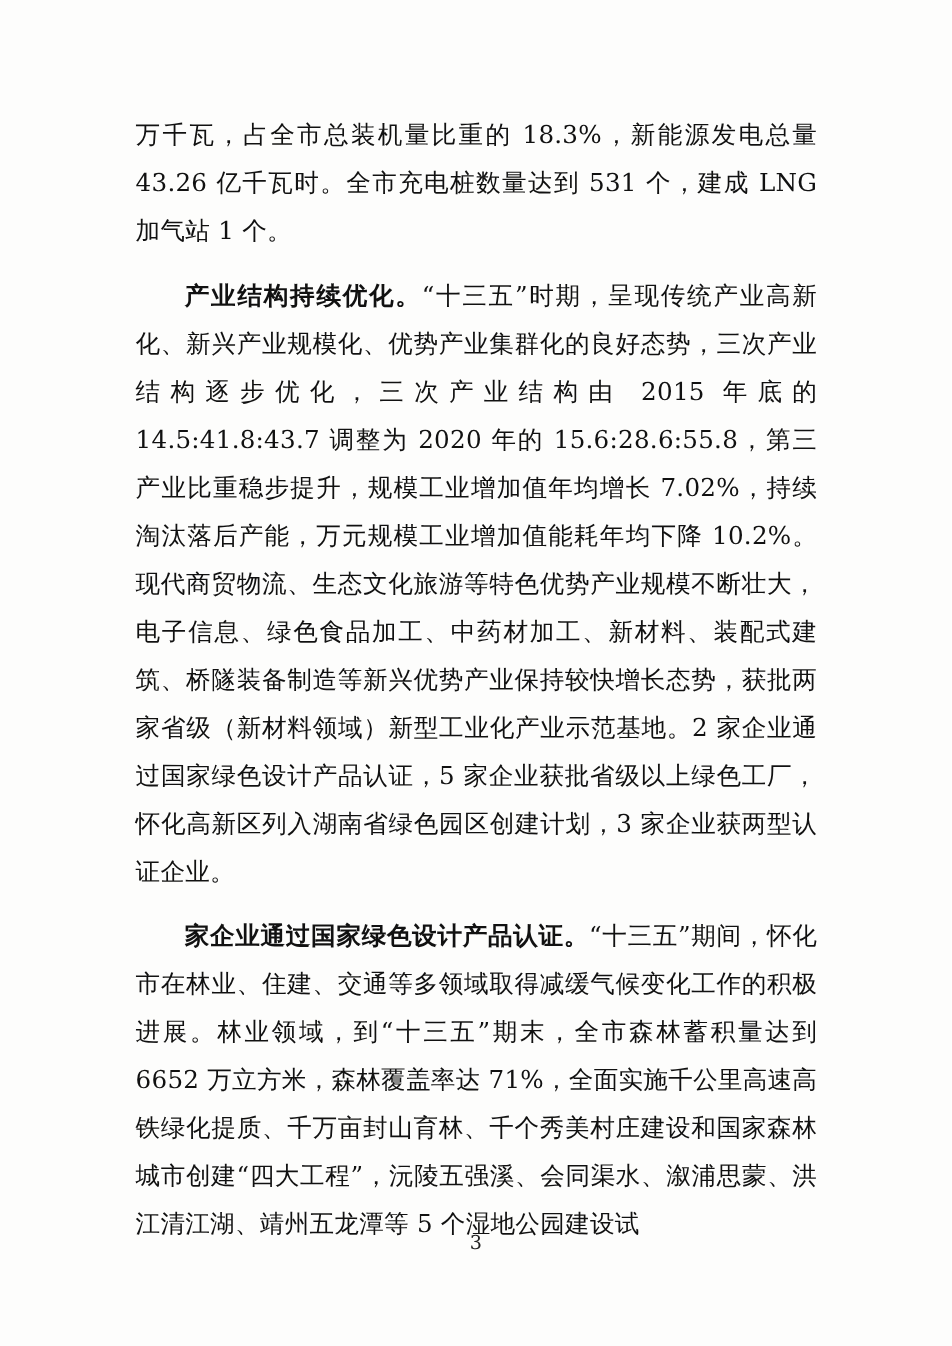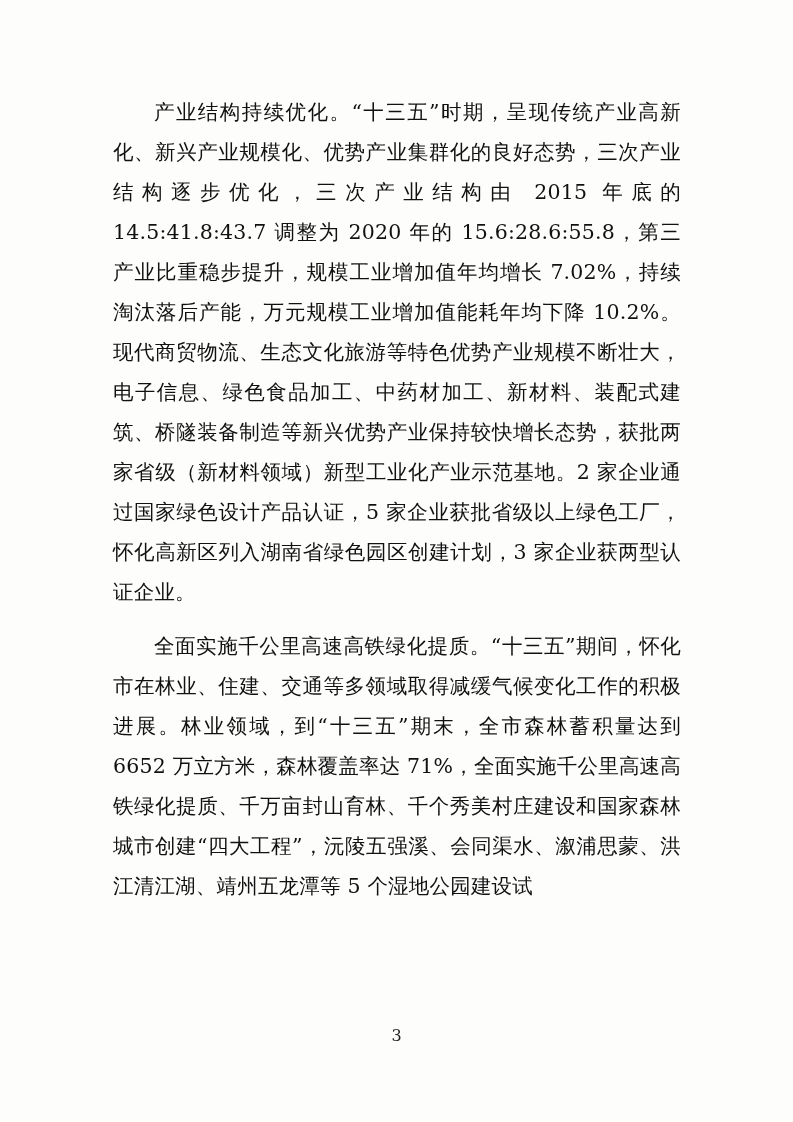--- a/index.html
+++ b/index.html
@@ -38,44 +38,47 @@
     letter-spacing: 0.2px;
     color: #111111;
   }
   .para + .para {
     margin-top: 14px;
   }
   .indent {
     text-indent: 41px;
   }
   .bold {
-    font-weight: normal;
+    font-weight: bold;
   }
   .page-number {
     position: absolute;
     left: 0;
     top: 1026px;
     width: 793px;
     text-align: center;
     font-size: 16px;
     font-family: "DejaVu Serif", "Liberation Serif", serif;
     color: #222222;
   }
 </style>
 </head>
 <body>
 
 <div class="page">
   <div class="content">
 
+    <p class="para">
+      <span>万千瓦，占全市总装机量比重的 18.3%，新能源发电总量 43.26 亿千瓦时。全市充电桩数量达到 531 个，建成 LNG 加气站 1 个。</span>
+    </p>
 
     <p class="para indent">
       <span class="bold">产业结构持续优化。</span><span>“十三五”时期，呈现传统产业高新化、新兴产业规模化、优势产业集群化的良好态势，三次产业结构逐步优化，三次产业结构由 2015 年底的 14.5:41.8:43.7 调整为 2020 年的 15.6:28.6:55.8，第三产业比重稳步提升，规模工业增加值年均增长 7.02%，持续淘汰落后产能，万元规模工业增加值能耗年均下降 10.2%。现代商贸物流、生态文化旅游等特色优势产业规模不断壮大，电子信息、绿色食品加工、中药材加工、新材料、装配式建筑、桥隧装备制造等新兴优势产业保持较快增长态势，获批两家省级（新材料领域）新型工业化产业示范基地。2 家企业通过国家绿色设计产品认证，5 家企业获批省级以上绿色工厂，怀化高新区列入湖南省绿色园区创建计划，3 家企业获两型认证企业。</span>
     </p>
 
     <p class="para indent">
-      <span class="bold">全面实施千公里高速高铁绿化提质。</span><span>“十三五”期间，怀化市在林业、住建、交通等多领域取得减缓气候变化工作的积极进展。林业领域，到“十三五”期末，全市森林蓄积量达到 6652 万立方米，森林覆盖率达 71%，全面实施千公里高速高铁绿化提质、千万亩封山育林、千个秀美村庄建设和国家森林城市创建“四大工程”，沅陵五强溪、会同渠水、溆浦思蒙、洪江清江湖、靖州五龙潭等 5 个湿地公园建设试</span>
+      <span class="bold">家企业通过国家绿色设计产品认证。</span><span>“十三五”期间，怀化市在林业、住建、交通等多领域取得减缓气候变化工作的积极进展。林业领域，到“十三五”期末，全市森林蓄积量达到 6652 万立方米，森林覆盖率达 71%，全面实施千公里高速高铁绿化提质、千万亩封山育林、千个秀美村庄建设和国家森林城市创建“四大工程”，沅陵五强溪、会同渠水、溆浦思蒙、洪江清江湖、靖州五龙潭等 5 个湿地公园建设试</span>
     </p>
 
   </div>
 
   <div class="page-number">3</div>
 </div>
 
 </body></html>

